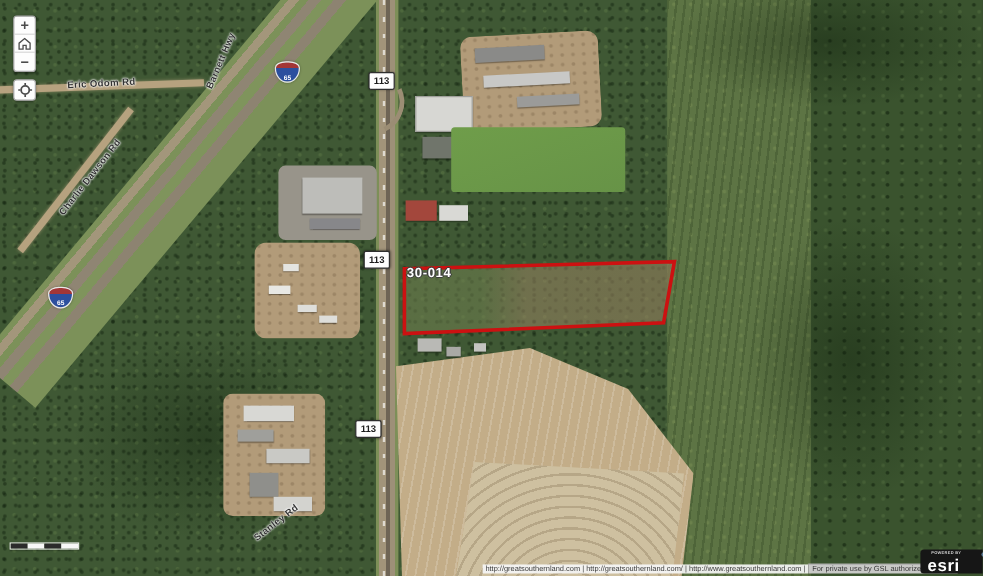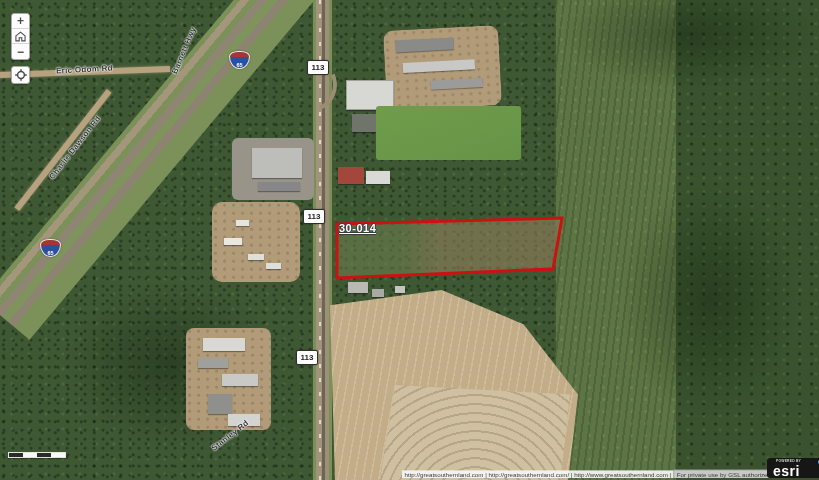--- a/index.html
+++ b/index.html
@@ -44,21 +44,21 @@
     clip-path:polygon(8% 0%,100% 10%,95% 100%,0% 100%);}
   .bld{position:absolute;box-shadow:0 1px 1px rgba(0,0,0,.35);}
   .parcel-fill{left:337px;top:218px;width:225px;height:60px;
     clip-path:polygon(0% 10%,100% 0%,96% 85%,0% 100%);
     background:linear-gradient(90deg, rgba(112,128,79,.55) 0 28%, rgba(152,132,97,.55) 45%, rgba(146,126,92,.6));}
   .overlay-svg{left:0;top:0;width:819px;height:480px;pointer-events:none;}
   
   .road-label{color:#343434;font-size:8px;font-weight:bold;white-space:nowrap;text-align:center;
     text-shadow:0 0 2px #fff,0 0 2px #fff,0 0 1px #fff;letter-spacing:.3px;}
   .parcel-label{color:#fff;font-size:11px;font-weight:bold;letter-spacing:.5px;
-    text-shadow:-1px 0 0 #3c3c3c,1px 0 0 #3c3c3c,0 -1px 0 #3c3c3c,0 1px 0 #3c3c3c;text-decoration:underline;}
+    text-shadow:-1px 0 0 #3c3c3c,1px 0 0 #3c3c3c,0 -1px 0 #3c3c3c,0 1px 0 #3c3c3c;}
   .route-marker{width:20px;height:13px;background:#fdfdfd;border:1px solid #2e2e2e;border-radius:2px;
     color:#1d1d1d;font-size:8px;font-weight:bold;display:flex;align-items:center;justify-content:center;
     box-shadow:0 0 2px rgba(0,0,0,.4);}
   .shield{width:19px;height:16px;border-radius:45% 45% 48% 48%/30% 30% 70% 70%;
     background:linear-gradient(to bottom,#a33636 0 31%,#2c4f9e 31% 100%);
     border:1px solid #e8e8e8;display:flex;align-items:flex-end;justify-content:center;
     box-shadow:0 0 2px rgba(0,0,0,.4);}
   .shield span{color:#fff;font-size:10px;transform:scale(.55);transform-origin:center bottom;font-weight:bold;line-height:10px;}
   
   .ctrl-group{left:11px;top:13px;width:17px;background:#fdfdfd;border:1px solid #a9a9a9;border-radius:3px;

